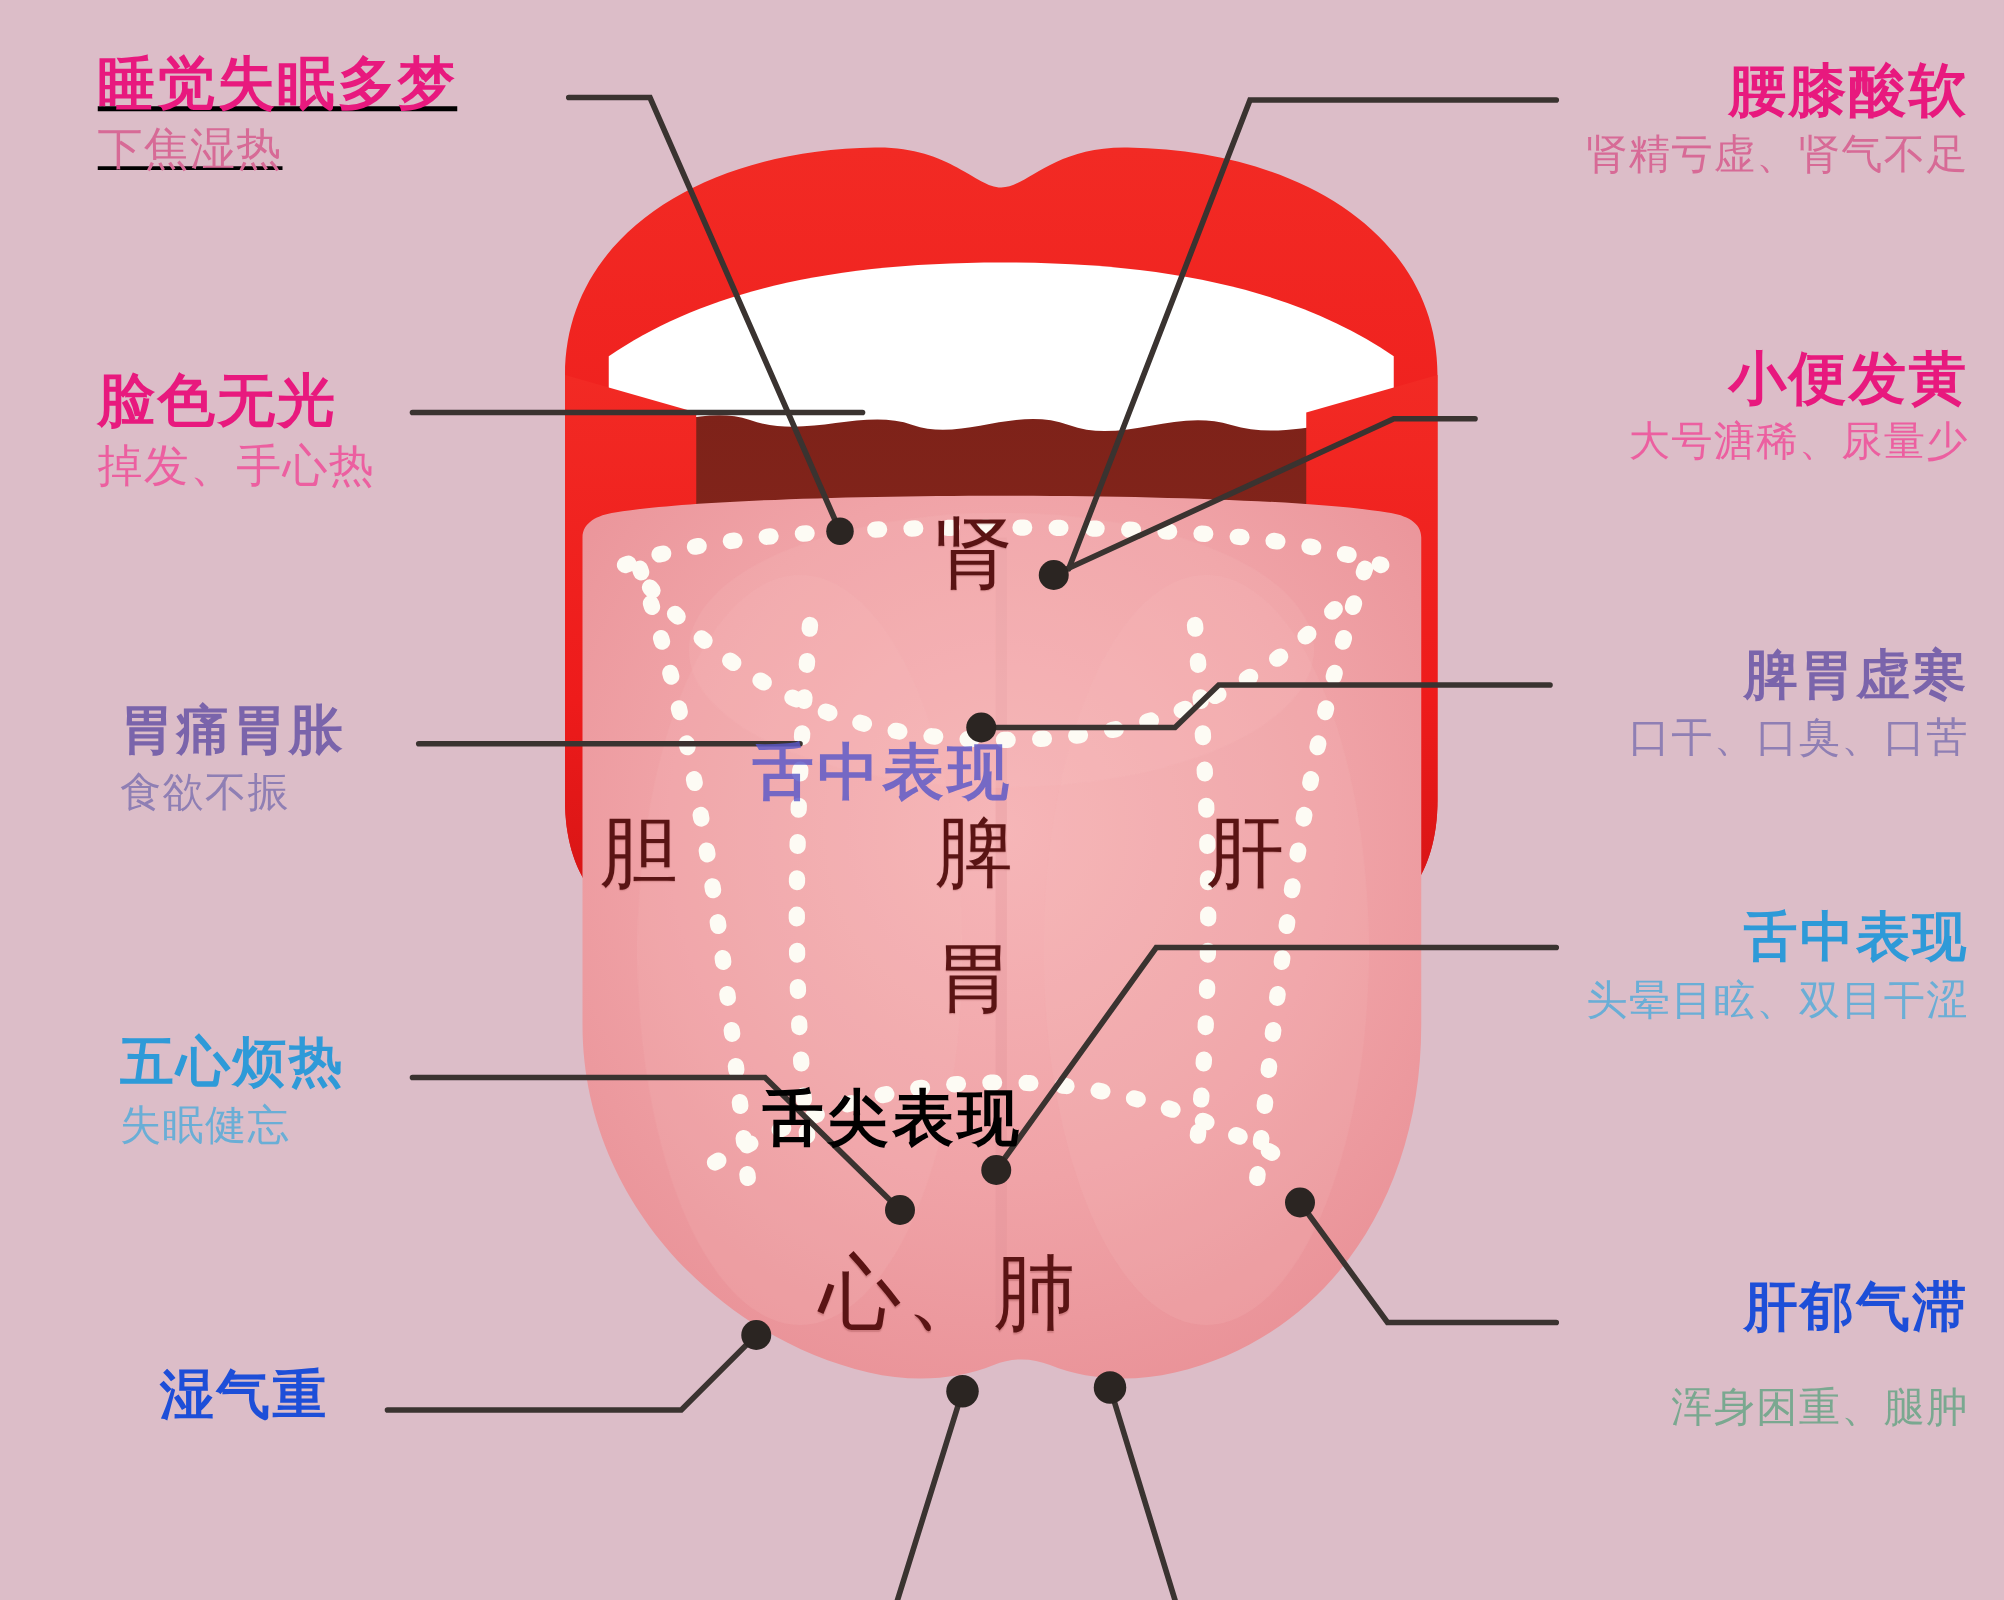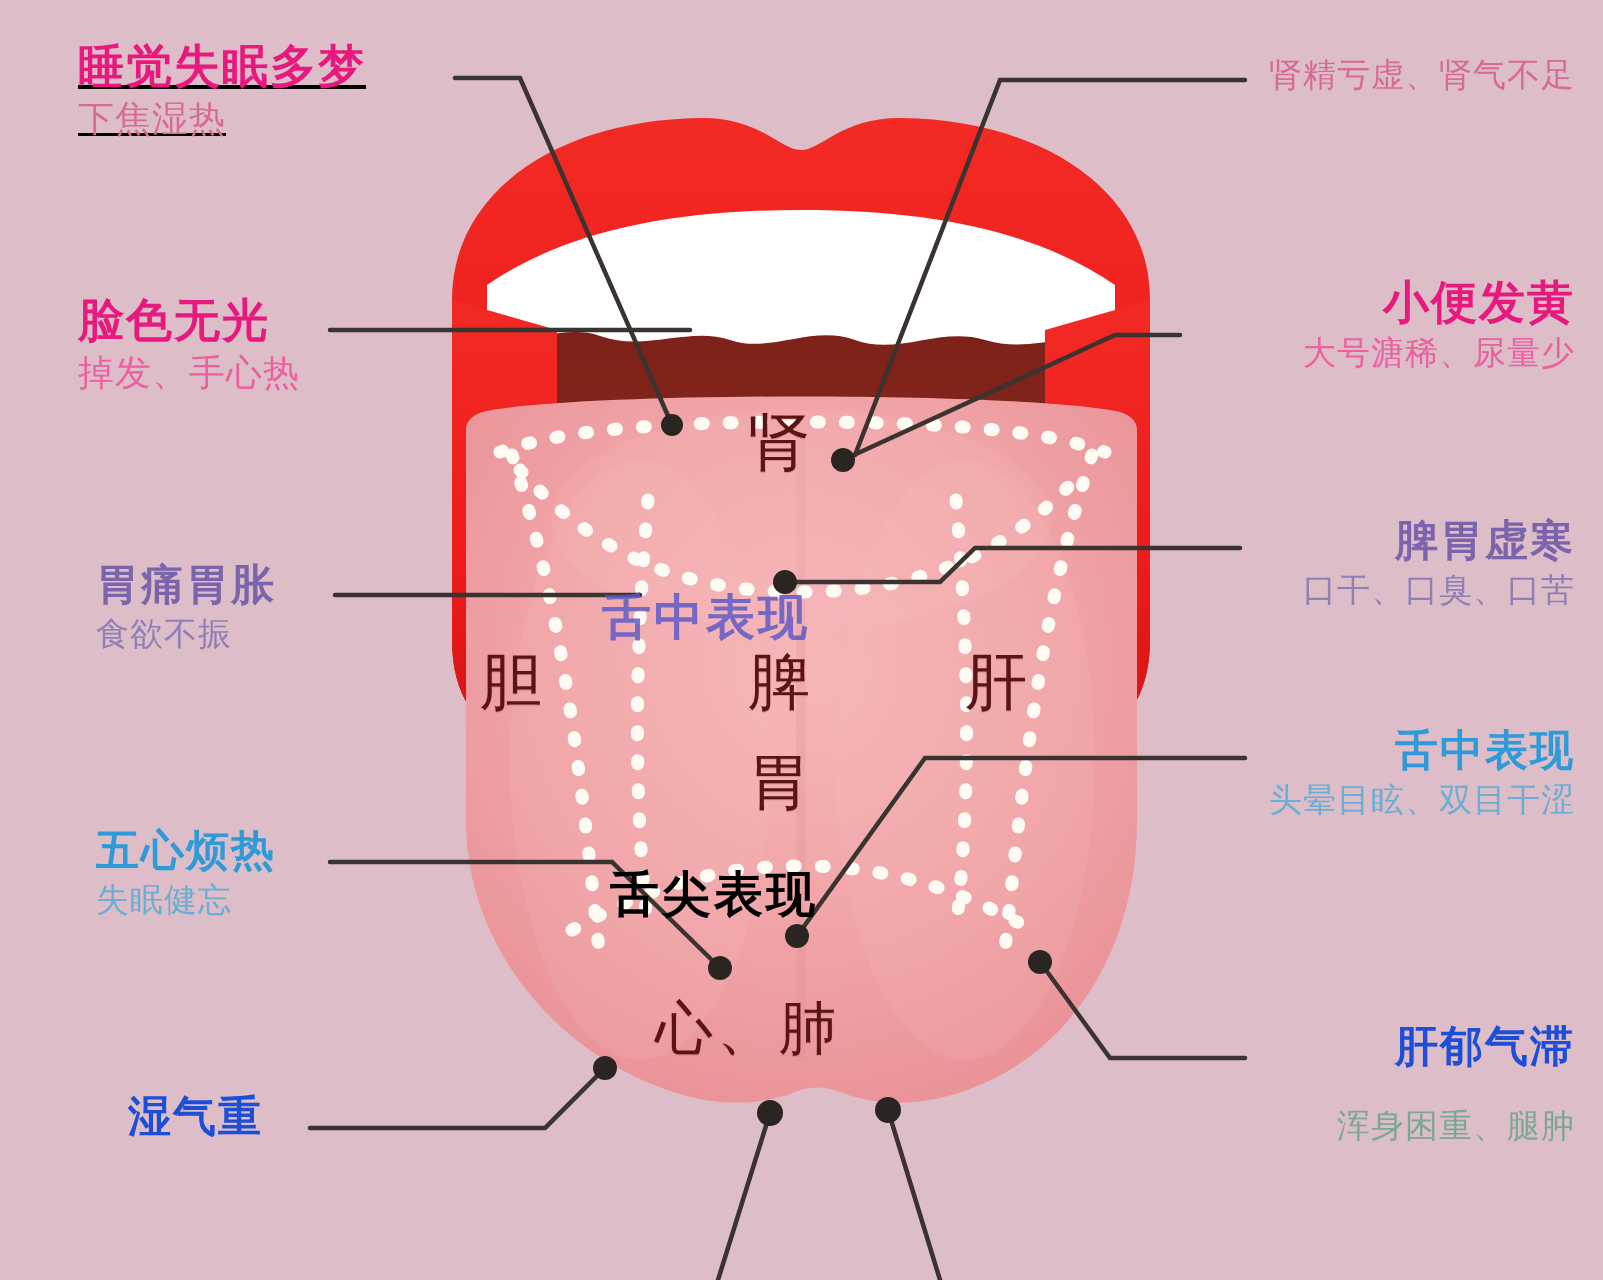--- a/index.html
+++ b/index.html
@@ -63,21 +63,21 @@
 
   
   .organ {
     position: absolute;
     color: #5a1414;
     font-size: 62px;
     font-weight: 500;
     letter-spacing: 4px;
     text-shadow: 0 1px 1px rgba(120,40,40,.25);
   }
-  .organ.small { font-size: 58px; }
+  .organ.small { font-size: 66px; }
 
   
   .zone {
     position: absolute;
     font-weight: bold;
     font-size: 49px;
     letter-spacing: 3px;
   }
   .zone-mid { color: #5a58c8; opacity: .82; }
   .zone-tip { color: #000000; text-align: center; }
@@ -273,20 +273,21 @@
   <div class="callout c-left th-blue" style="left:96px; top:828px;">
     <span class="title t-md">五心烦热</span>
     <span class="sub s-md">失眠健忘</span>
   </div>
 
   <div class="callout c-left th-green" style="left:128px; top:1094px;">
     <span class="title t-md">湿气重</span>
   </div>
 
   <div class="callout c-right th-pink" style="right:28px; top:48px;">
+    <span class="title t-lg">腰膝酸软</span>
     <span class="sub s-md">肾精亏虚、肾气不足</span>
   </div>
 
   <div class="callout c-right th-pink2" style="right:28px; top:278px;">
     <span class="title t-lg">小便发黄</span>
     <span class="sub s-md">大号溏稀、尿量少</span>
   </div>
 
   <div class="callout c-right th-purple" style="right:28px; top:518px;">
     <span class="title t-md">脾胃虚寒</span>

